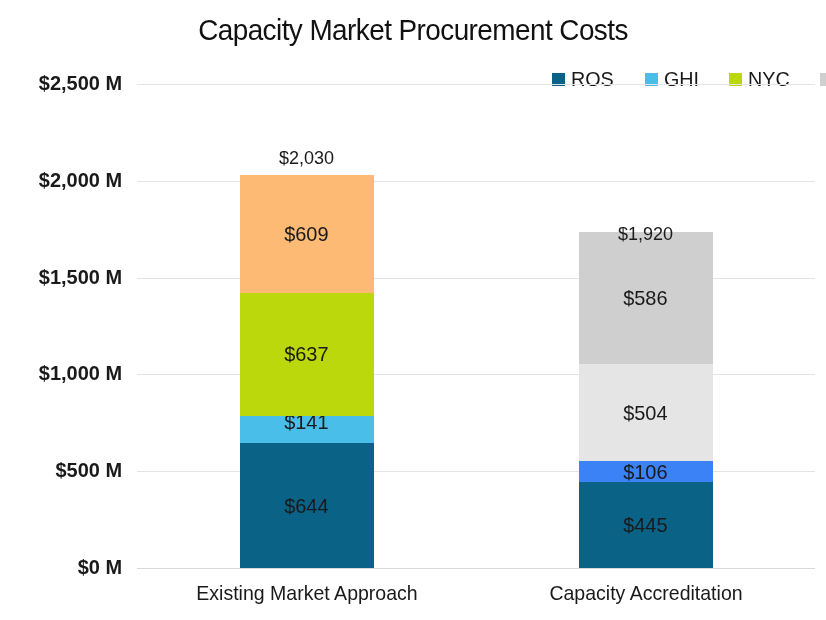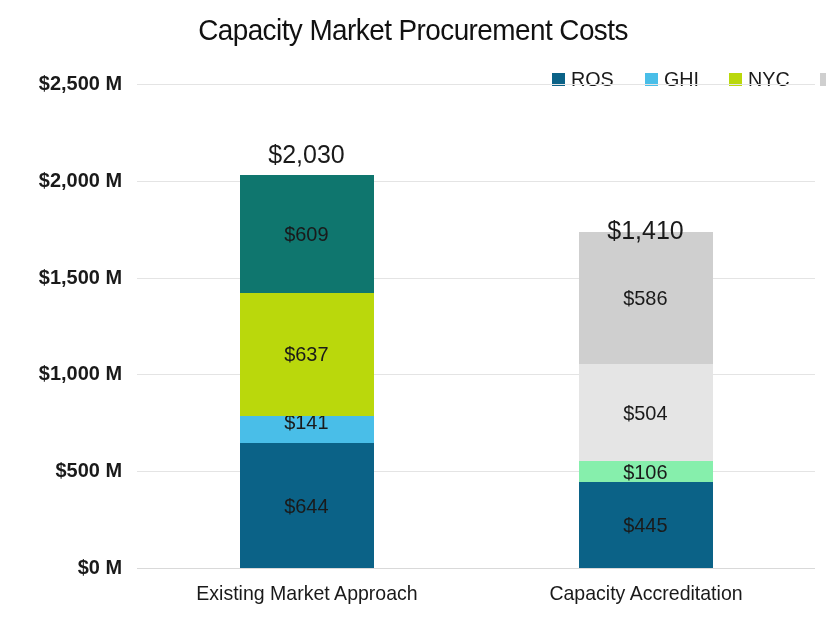--- a/index.html
+++ b/index.html
@@ -128,21 +128,21 @@
     white-space: nowrap;
     transform: scaleX(0.95);
     transform-origin: center center;
     pointer-events: none;
   }
   .bar-total-label {
     position: absolute;
     left: -20px;
     width: calc(100% + 40px);
     text-align: center;
-    font-size: 25px;
+    font-size: 18px;
     color: #1a1a1a;
     white-space: nowrap;
   }
 
   
   #x-axis {
     position: absolute;
     left: 137px;
     top: 578px;
     width: 678px;
@@ -204,39 +204,39 @@
       <div class="bar-group" style="left: 102.5px; width: 134px; height: 393.008px;">
         <div class="bar-segment" style="height: 124.678px; bottom: 0px; background: rgb(11, 98, 135);">
           <span class="segment-label">$644</span>
         </div>
         <div class="bar-segment" style="height: 43px; bottom: 124.678px; background: rgb(73, 190, 232);">
           <span class="segment-label">$141</span>
         </div>
         <div class="bar-segment" style="height: 123.323px; bottom: 151.976px; background: rgb(186, 216, 12);">
           <span class="segment-label">$637</span>
         </div>
-        <div class="bar-segment" style="height: 117.902px; bottom: 275.299px; background: #0f766e;">
+        <div class="bar-segment" style="height: 117.902px; bottom: 275.299px; background: #fdba74;">
           <span class="segment-label">$609</span>
         </div>
         <div class="bar-total-label" style="bottom: 399.008px;">$2,030</div>
       </div>
       <div class="bar-group" style="left: 441.5px; width: 134px; height: 317.504px;">
         <div class="bar-segment" style="height: 86.152px; bottom: 0px; background: rgb(11, 98, 135);">
           <span class="segment-label">$445</span>
         </div>
-        <div class="bar-segment" style="height: 20.5216px; bottom: 86.152px; background: #86efac;">
+        <div class="bar-segment" style="height: 20.5216px; bottom: 86.152px; background: #3b82f6;">
           <span class="segment-label">$106</span>
         </div>
         <div class="bar-segment" style="height: 97.5744px; bottom: 106.674px; background: #e5e5e5;">
           <span class="segment-label">$504</span>
         </div>
         <div class="bar-segment" style="height: 132px; bottom: 204.248px; background: rgb(207, 207, 207);">
           <span class="segment-label">$586</span>
         </div>
-        <div class="bar-total-label" style="bottom: 323.504px;">$1,410</div>
+        <div class="bar-total-label" style="bottom: 323.504px;">$1,920</div>
       </div>
     </div>
 
   <div id="x-axis">
       <div class="x-cat-label" style="left: -0.5px; width: 340px;">Existing Market Approach</div>
       <div class="x-cat-label" style="left: 338.5px; width: 340px;">Capacity Accreditation</div>
     </div>
 
 </div>
 

